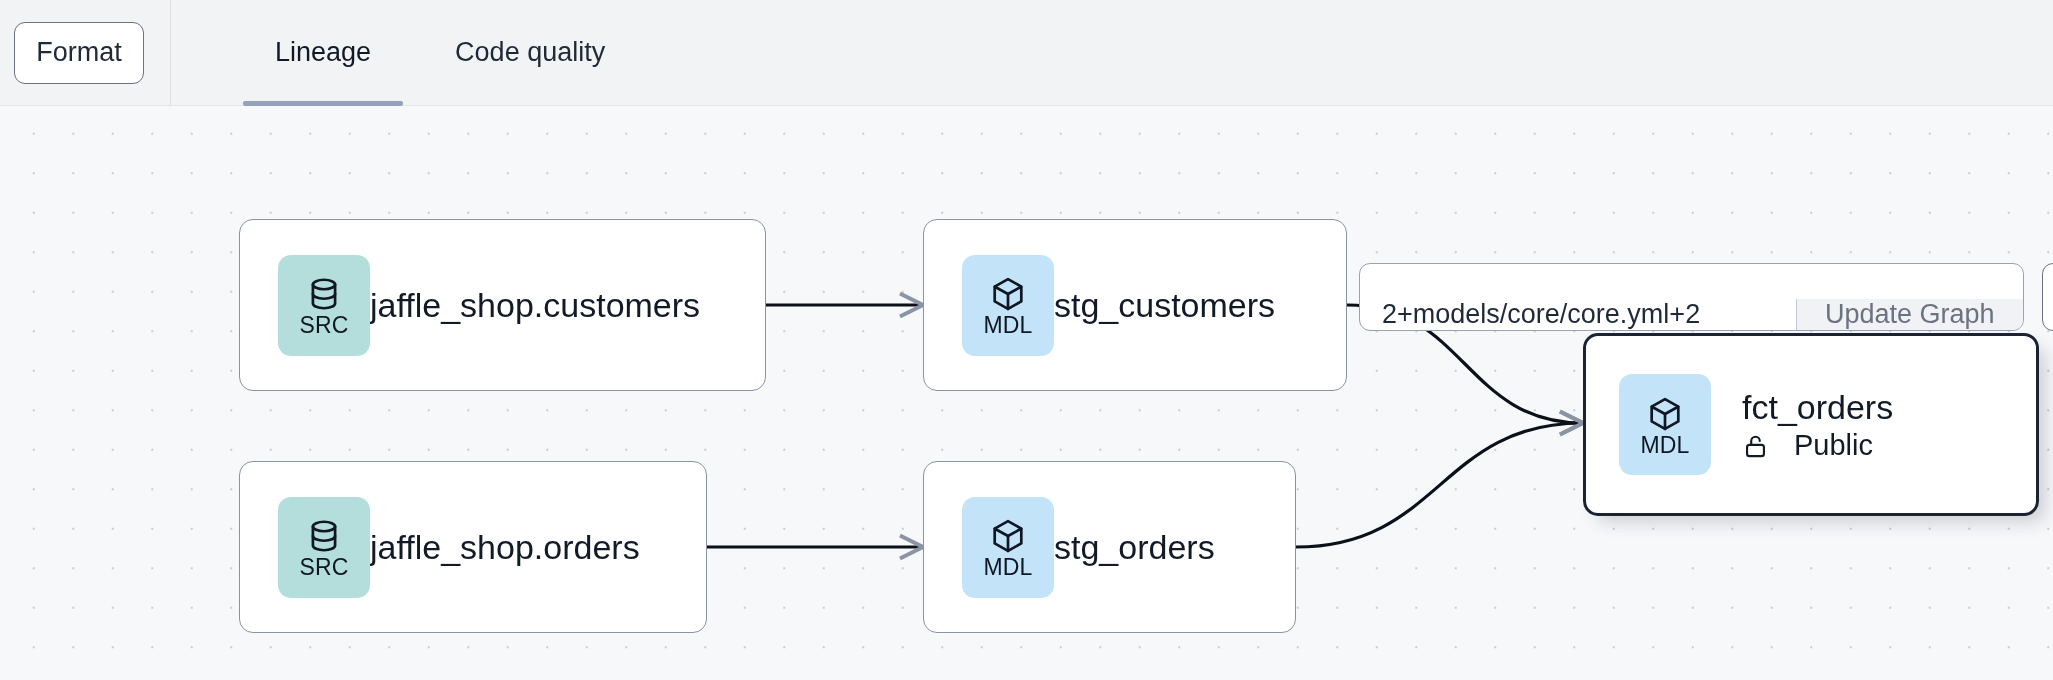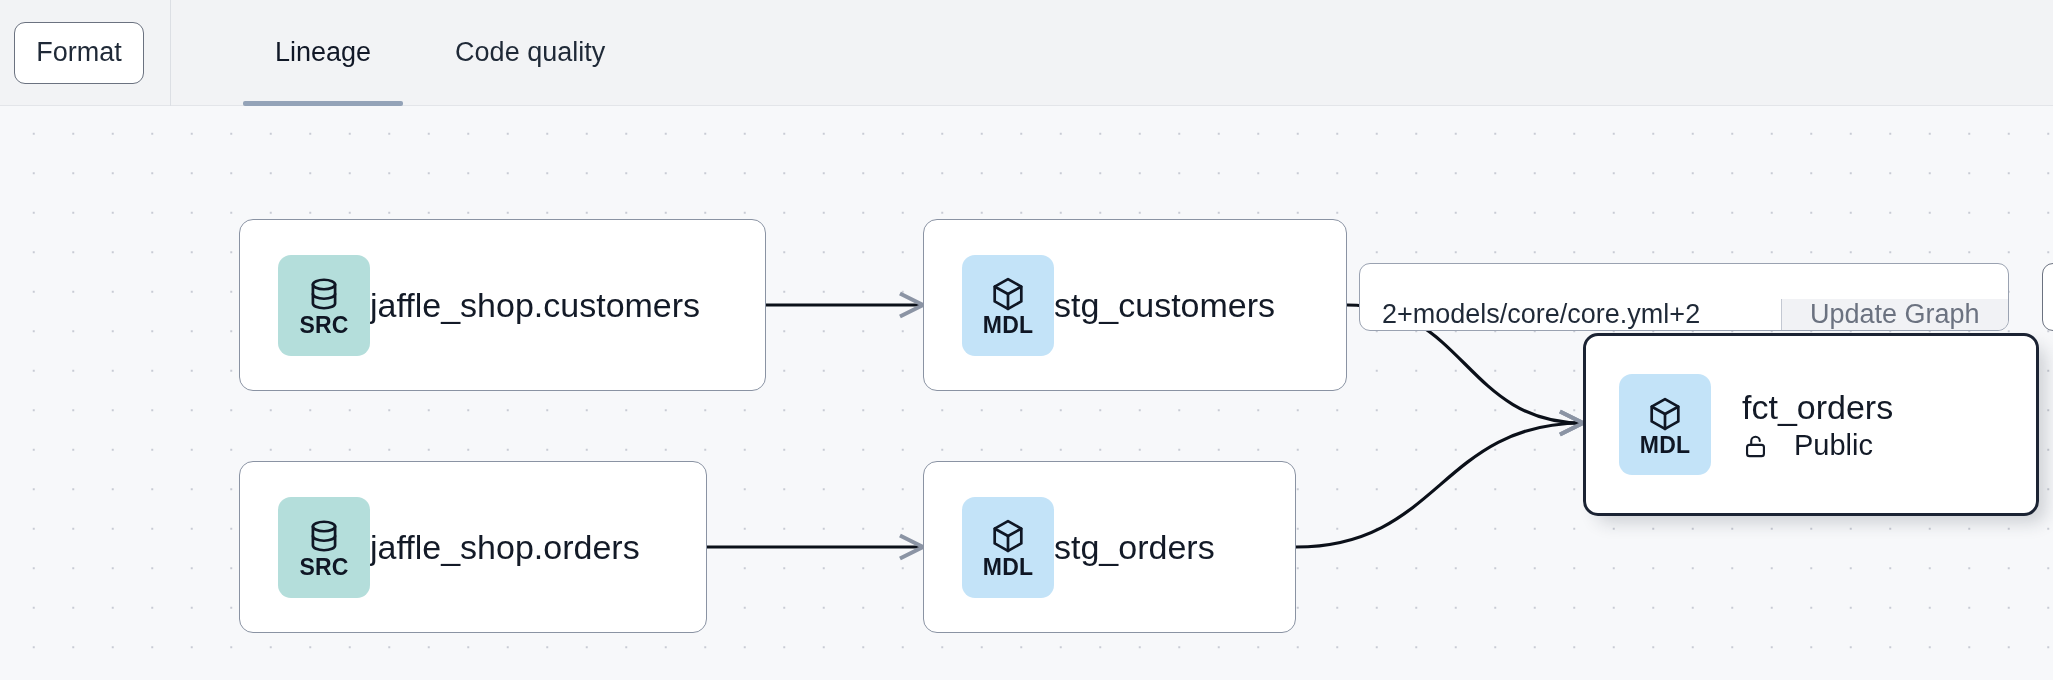--- a/index.html
+++ b/index.html
@@ -133,21 +133,20 @@
     width: 92px;
     height: 101px;
     border-radius: 13px;
     margin-left: 38px;
     flex: 0 0 auto;
     display: flex;
     flex-direction: column;
     align-items: center;
     justify-content: center;
     gap: 1px;
-    font-weight: bold;
   }
   .badge.src { background: #b4dedb; }
   .badge.mdl { background: #c3e3f8; }
   .badge-icon {
     width: 40px;
     height: 38px;
     display: block;
     margin-top: 2px;
   }
   .badge-text {
@@ -211,20 +210,21 @@
     justify-content: center;
     padding: 0 28px;
     background: #f1f2f5;
     border: none;
     border-left: 1.5px solid #c3c8d2;
     font-family: "Liberation Sans", "DejaVu Sans", sans-serif;
     font-size: 27px;
     color: #6b7280;
     cursor: pointer;
     white-space: nowrap;
+    margin-left: 15px;
   }
   .side-control {
     position: absolute;
     left: 2042px;
     top: 157px;
     width: 70px;
     height: 68px;
     background: #ffffff;
     border: 1.5px solid #6b7280;
     border-radius: 11px;

